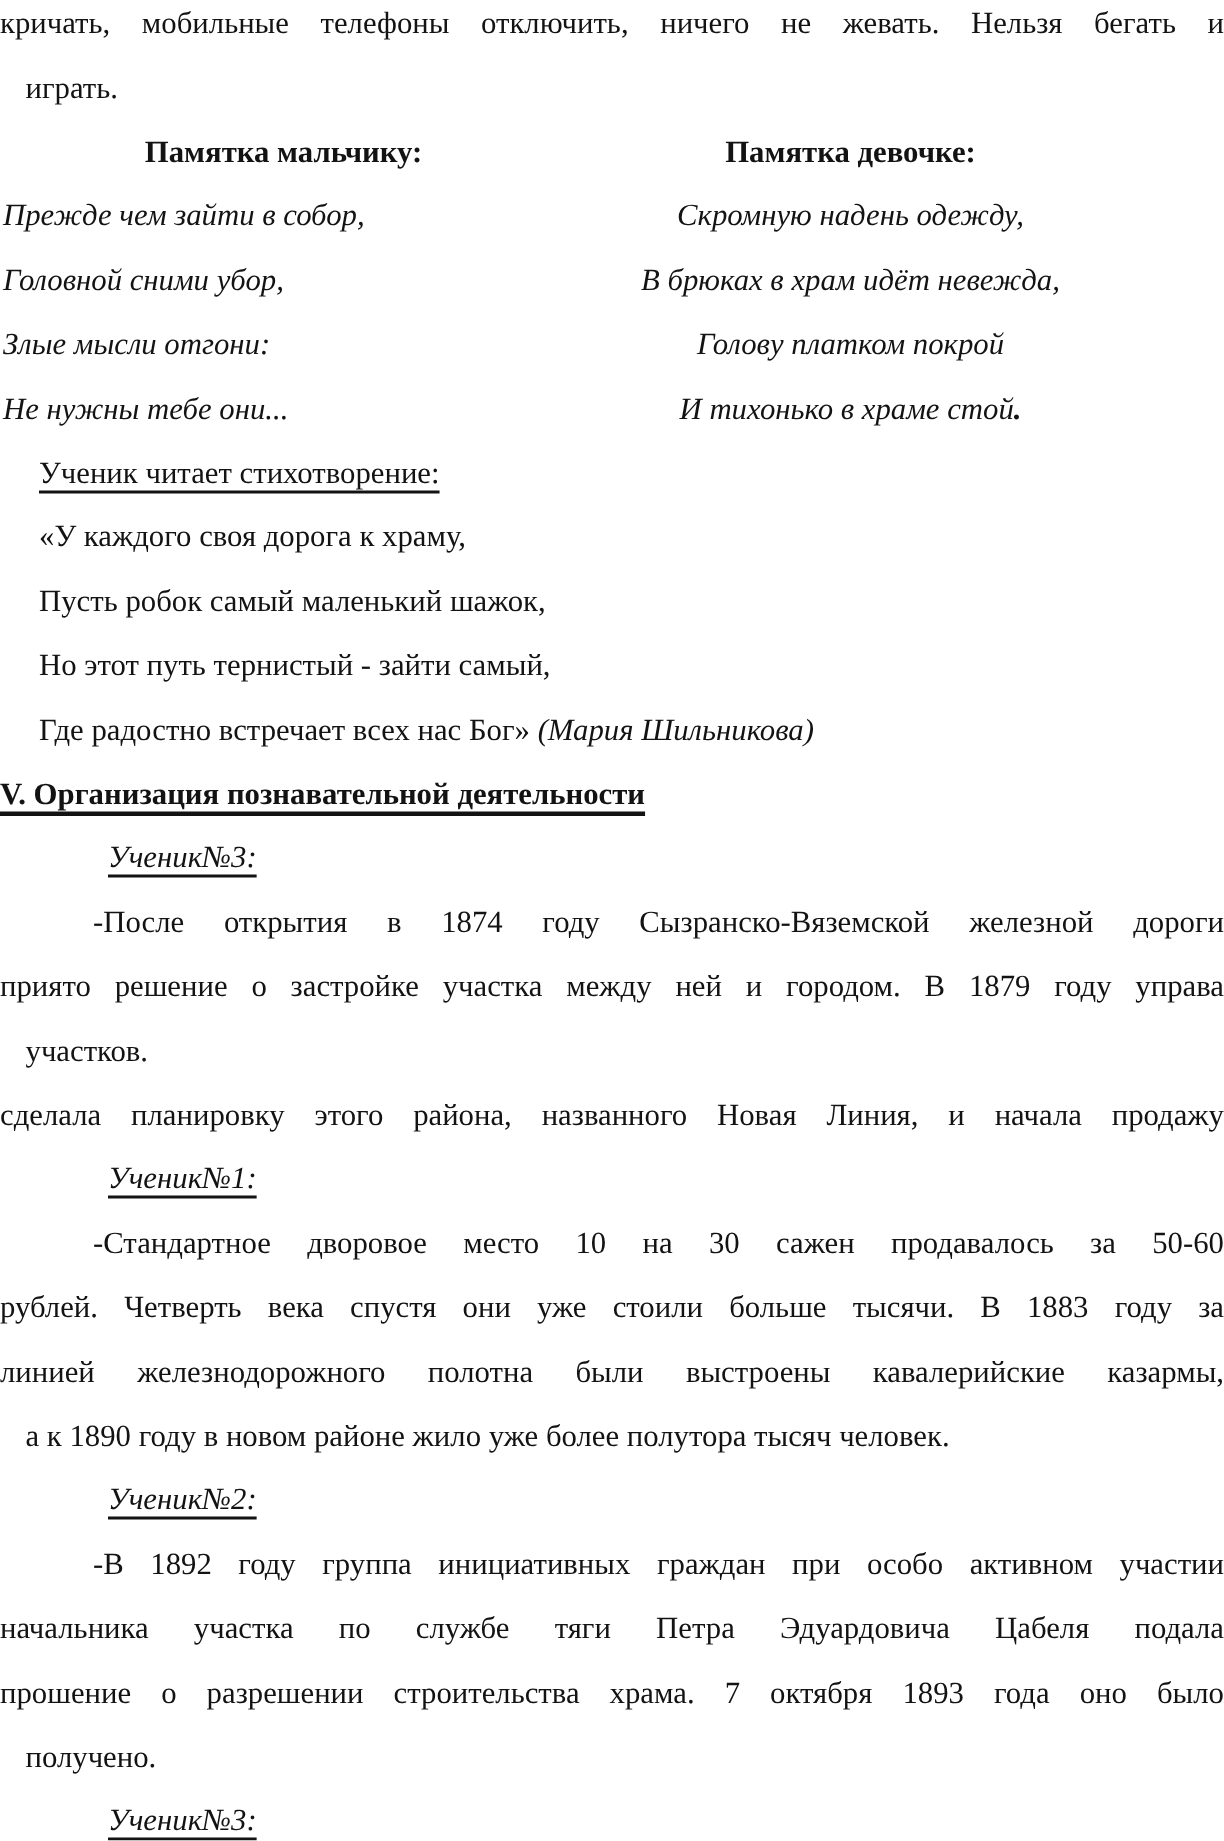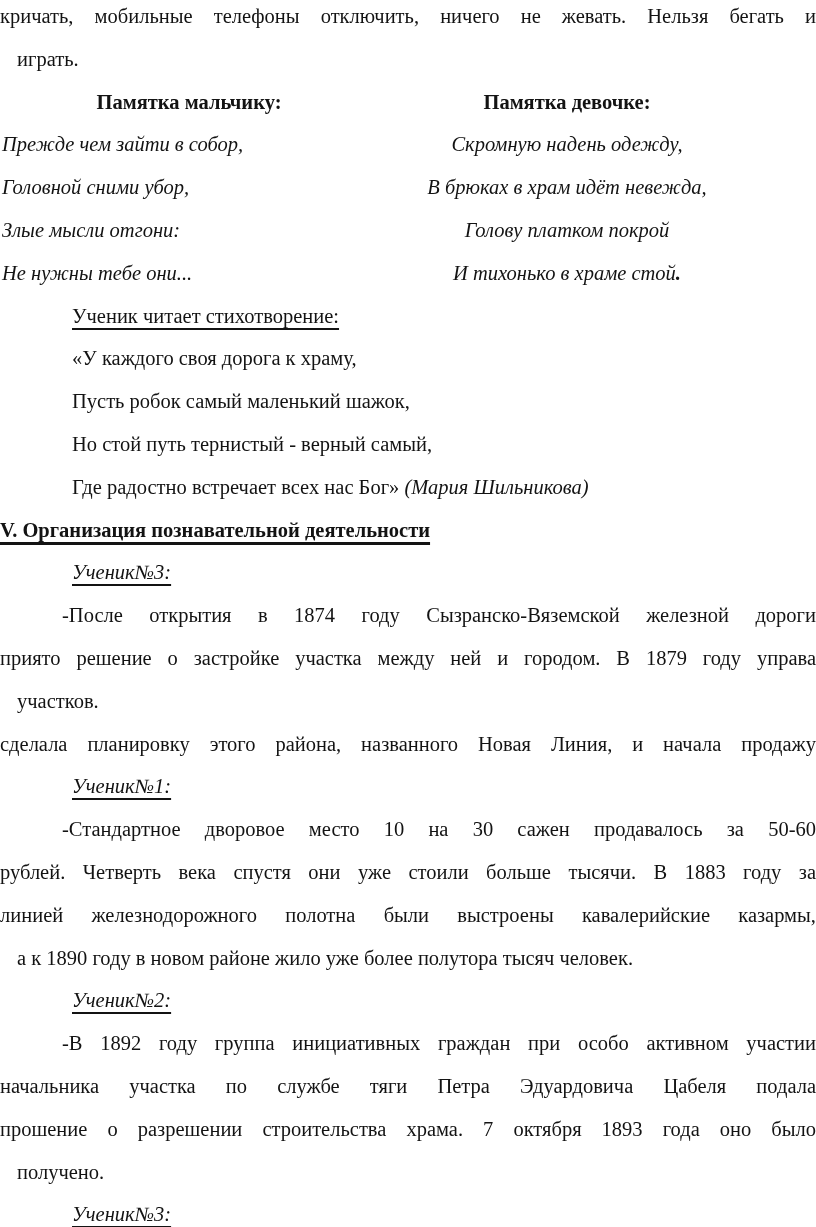--- a/index.html
+++ b/index.html
@@ -24,21 +24,21 @@
   .jline {
     text-align: justify;
     text-align-last: justify;
   }
   .jline.last {
     text-align: left;
     text-align-last: left;
     padding-left: 17px;
   }
   .ind { text-indent: 62px; }
-  .pad-ind { padding-left: 72px; }
+  .pad-ind { padding-left: 26px; }
 
   .u {
     text-decoration: underline;
     text-decoration-thickness: 2px;
     text-underline-offset: 5px;
   }
 
   
   .memo { display: flex; width: 756px; }
   .memo-col { width: 378px; }
@@ -88,21 +88,21 @@
     </div>
   </div>
 
   <div class="line pad-ind">
     <span class="u">Ученик читает стихотворение:</span>
   </div>
 
   <div class="poem">
     <div class="line pad-ind">«У каждого своя дорога к храму,</div>
     <div class="line pad-ind">Пусть робок самый маленький шажок,</div>
-    <div class="line pad-ind">Но стой путь тернистый - верный самый,</div>
+    <div class="line pad-ind">Но этот путь тернистый - зайти самый,</div>
     <div class="line pad-ind"><span>Где радостно встречает всех нас Бог» </span><span class="italic">(Мария Шильникова)</span></div>
   </div>
 
   <div class="section-heading line">
     <span class="u">V. Организация познавательной деятельности</span>
   </div>
 
   <div class="speech">
     <div class="speaker-line line">
       <span class="speaker">Ученик№3:</span>

